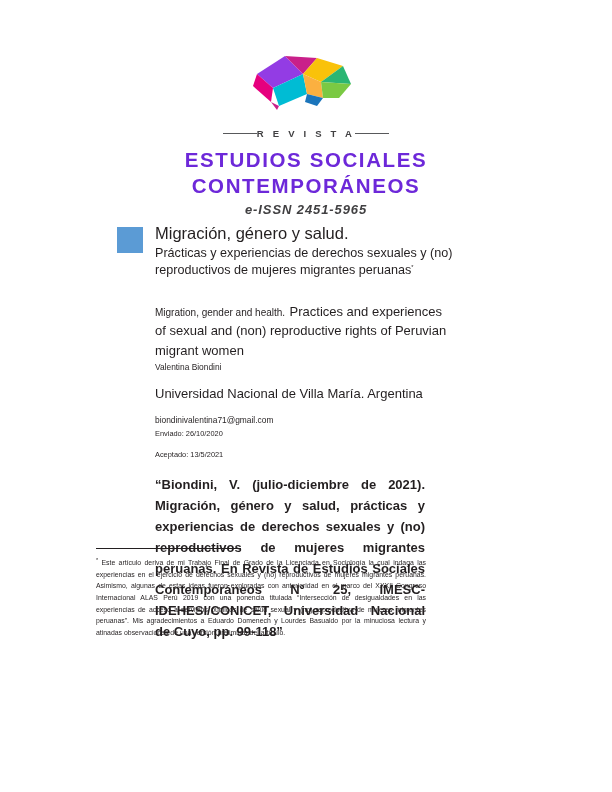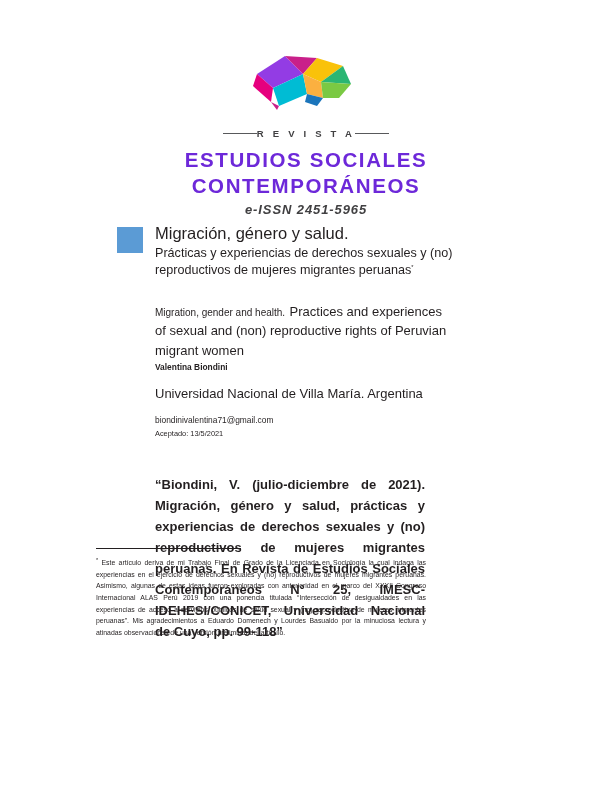--- a/index.html
+++ b/index.html
@@ -125,21 +125,20 @@
   .author-area {
     position: absolute;
     left: 155px;
     top: 362px;
     width: 330px;
   }
   .author-name {
     font-size: 8.4px;
     color: #231f20;
     margin-bottom: 14px;
-    font-weight: bold;
   }
   .author-affil {
     font-size: 13px;
     color: #231f20;
     margin-bottom: 14px;
   }
   .author-mail {
     font-size: 8.4px;
     color: #231f20;
   }
@@ -244,20 +243,21 @@
     <span class="title-en-sub">Practices and experiences of sexual and (non) reproductive rights of Peruvian migrant women</span>
   </div>
 
   <div class="author-area">
     <div class="author-name">Valentina Biondini</div>
     <div class="author-affil">Universidad Nacional de Villa María. Argentina</div>
     <div class="author-mail">biondinivalentina71@gmail.com</div>
   </div>
 
   <div class="dates-area">
+    <div class="date-line">Enviado: 26/10/2020</div>
     <div class="date-line">Aceptado: 13/5/2021</div>
   </div>
 
   <div class="citation-area">
     <div class="citation-text">“Biondini, V.  (julio-diciembre de 2021). Migración, género y salud, prácticas y experiencias de derechos sexuales y (no) reproductivos de mujeres migrantes peruanas. En Revista de Estudios Sociales Contemporáneos N° 25,  IMESC-IDEHESI/CONICET, Universidad Nacional de Cuyo, pp. 99-118”</div>
   </div>
 
   <div class="footnote-rule"></div>
   <div class="footnote-area">
     <div class="footnote-text"><span class="fn-marker">*</span> <span>Este artículo deriva de mi Trabajo Final de Grado de la Licenciada en Sociología la cual indaga las experiencias en el ejercicio de derechos sexuales y (no) reproductivos de mujeres migrantes peruanas. Asimismo, algunas de estas ideas fueron exploradas con anterioridad en el marco del XXXII Congreso Internacional ALAS Perú 2019 con una ponencia titulada “Intersección de desigualdades en las experiencias de acceso a servicios públicos de salud sexual y (no) reproductiva de mujeres migrantes peruanas”. Mis agradecimientos a Eduardo Domenech y Lourdes Basualdo por la minuciosa lectura y atinadas observaciones de una versión preliminar del artículo.</span></div>

